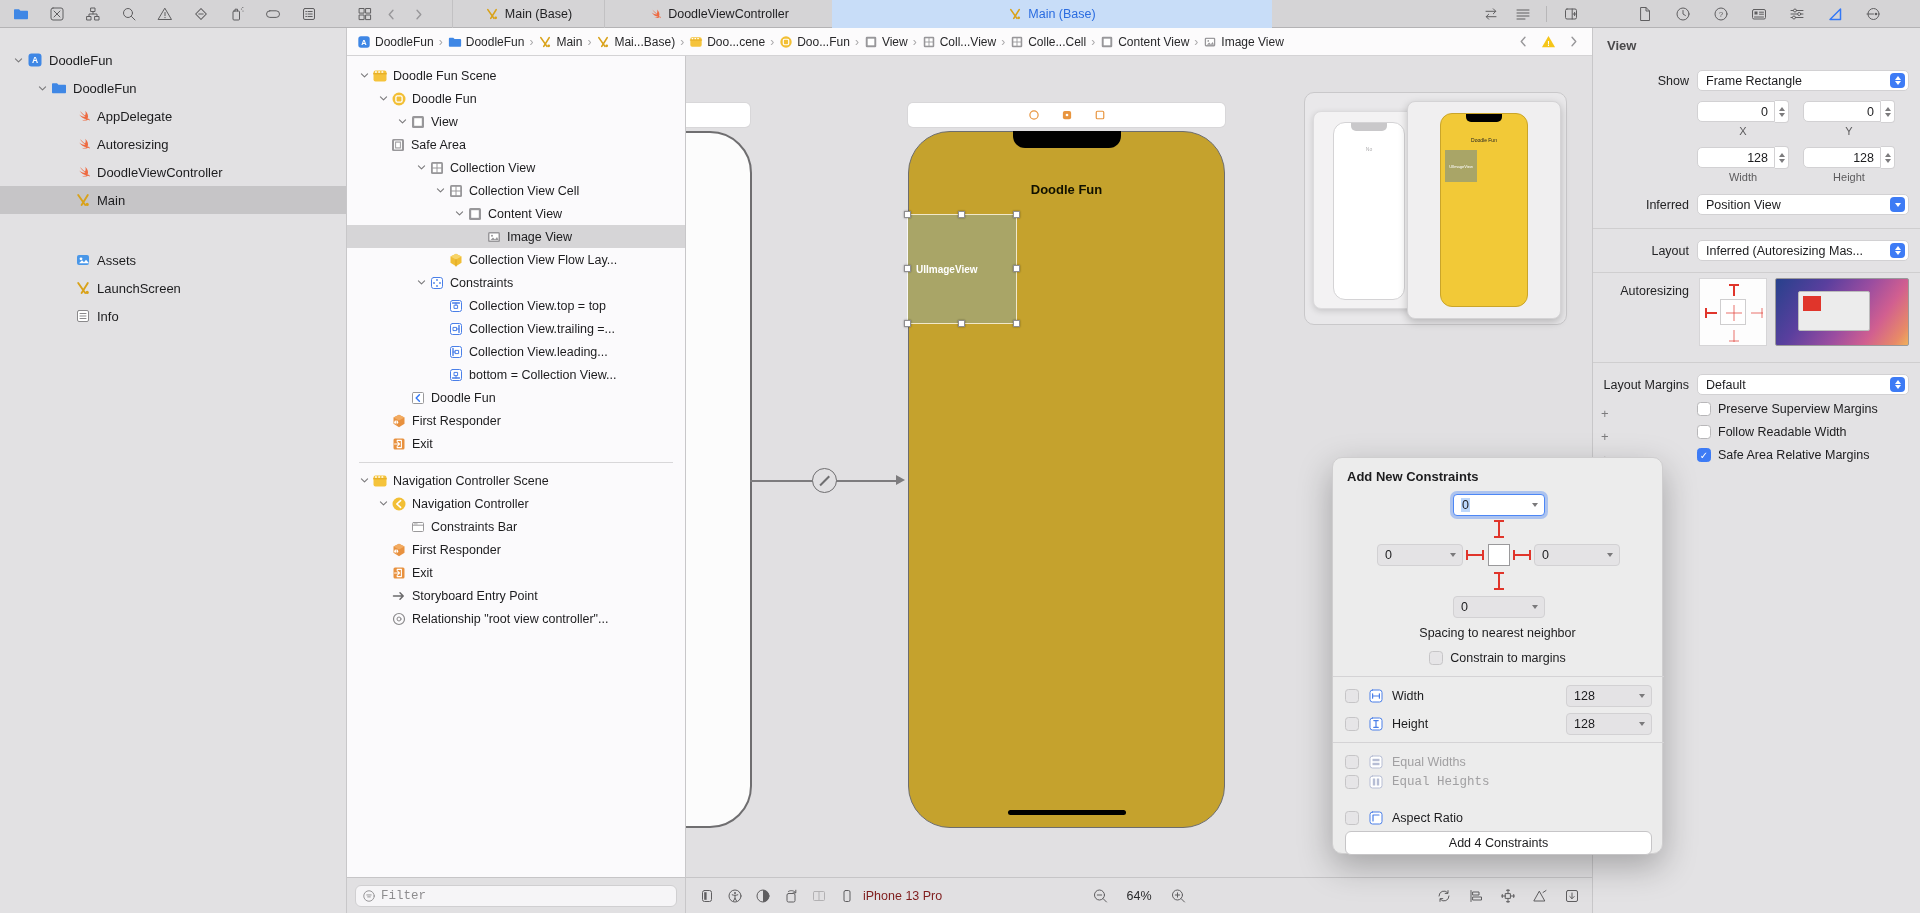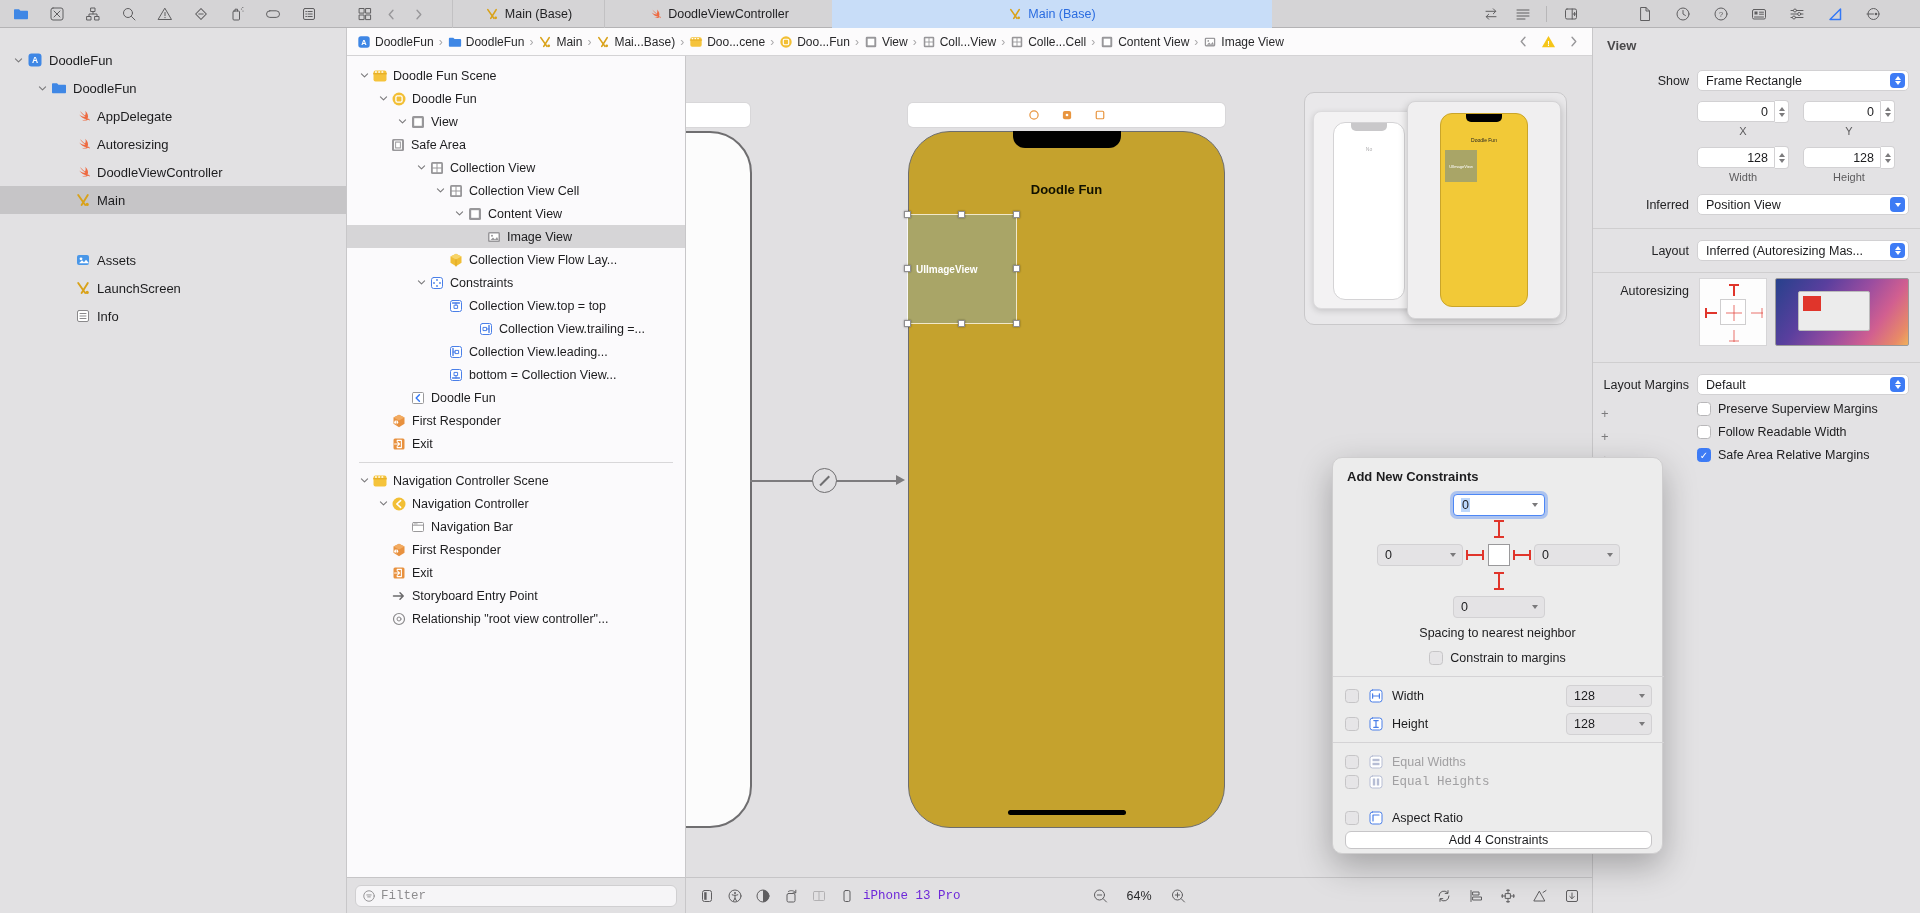--- a/index.html
+++ b/index.html
@@ -98,21 +98,21 @@
     background:#000; border-radius:0 0 5px 5px; }
   .mtitle { position:absolute; top:23px; width:100%; text-align:center; font-size:5px; color:#222; }
   .mtitle.gray { color:#b0afb1; }
   .msquare { position:absolute; left:4px; top:36px; width:32px; height:32px; background:#a9a567; color:#fff;
     font-size:4px; display:flex; align-items:center; justify-content:center; }
 
   
   .canvas-footer { position:absolute; left:686px; top:877px; width:906px; height:36px; background:#e1e0e2;
     border-top:1px solid #c6c5c7; display:flex; align-items:center; padding:0 12px; }
   .cfgroup { display:flex; align-items:center; gap:11px; }
-  .devlabel { font-size:12.5px; color:#6d28d9; margin-left:8px; white-space:nowrap;font-family:Liberation Mono, monospace; }
+  .devlabel { font-size:12.5px; color:#7f1d1d; margin-left:8px; white-space:nowrap; }
   .zoomgrp { position:absolute; left:50%; transform:translateX(-50%); display:flex; align-items:center; gap:18px; }
   .zoomlabel { font-size:12.5px; color:#2a2a2c; }
   .cfright { margin-left:auto; display:flex; align-items:center; gap:15px; }
 
   
   .inspector { position:absolute; left:1592px; top:28px; width:328px; height:885px;
     background:#e3e2e4; border-left:1px solid #c8c7c9; font-size:12.5px; color:#1c1c1e; }
   .ititle { position:absolute; left:14px; top:10px; font-size:13px; font-weight:700; color:#4a494b; }
   .irow { position:absolute; left:0; width:328px; display:flex; align-items:center; }
   .ilabel { width:96px; text-align:right; margin-right:8px; flex:none; color:#232325; }
@@ -168,21 +168,21 @@
   .psquare { position:absolute; left:155px; top:86px; width:22px; height:22px; background:#fff; border:1px solid #9a999b; }
   .pcaption { position:absolute; top:168px; width:100%; text-align:center; color:#1c1c1e; }
   .pmargins { position:absolute; top:193px; width:100%; display:flex; justify-content:center; align-items:center; gap:7px; }
   .pdivider { position:absolute; left:0; width:331px; height:1px; background:#d4d3d5; }
   .prow { position:absolute; left:0; width:331px; height:24px; display:flex; align-items:center; }
   .prow .cbx { margin-left:12px; background:#e6e5e7; border-color:#c6c5c7; }
   .prow .ric { width:17px; height:17px; margin-left:9px; }
   .prow .rlab { margin-left:7px; }
   .prow .rlab.dis { color:#a1a0a2; }
   .prow .pdd { position:static; margin-left:auto; margin-right:12px; width:86px; }
-  .pbutton { position:absolute; left:12px; top:373px; width:307px; height:18px; background:#fff;
+  .pbutton { position:absolute; left:12px; top:373px; width:307px; height:24px; background:#fff;
     border:1px solid #c6c5c7; border-radius:6px; display:flex; align-items:center; justify-content:center;
     font-size:12.5px; color:#1c1c1e; }
 </style>
 </head>
 <body>
 
 <div class="app">
 
   <header class="toolbar">
     <div class="navicons" id="navicons">
@@ -754,21 +754,21 @@
           <span class="ticon">
             <svg width="16" height="16" viewBox="0 0 16 16" fill="none" stroke-linecap="round" stroke-linejoin="round">
               <rect x="2.5" y="2.5" width="11" height="11" rx="2" fill="#fff" stroke="#4a7fe8"></rect>
               <path d="M4.5 5h7" stroke="#4a7fe8" stroke-width="1.4"></path>
               <path d="M8 5v2.2" stroke="#4a7fe8"></path>
               <rect x="6.4" y="7.2" width="3.2" height="3.2" stroke="#4a7fe8"></rect>
             </svg>
           </span>
           <span>Collection View.top = top</span>
         </div>
-        <div class="orow" style="padding-left: 116px;">
+        <div class="orow" style="padding-left: 86px;">
           <span class="chev"></span>
           <span class="ticon">
             <svg width="16" height="16" viewBox="0 0 16 16" fill="none" stroke-linecap="round" stroke-linejoin="round">
               <rect x="2.5" y="2.5" width="11" height="11" rx="2" fill="#fff" stroke="#4a7fe8"></rect>
               <path d="M11 4.5v7" stroke="#4a7fe8" stroke-width="1.4"></path>
               <path d="M11 8H8.8" stroke="#4a7fe8"></path>
               <rect x="5.4" y="6.4" width="3.2" height="3.2" stroke="#4a7fe8"></rect>
             </svg>
           </span>
           <span>Collection View.trailing =...</span>
@@ -864,21 +864,21 @@
         </div>
         <div class="orow" style="padding-left: 48px;">
           <span class="chev"></span>
           <span class="ticon">
             <svg width="16" height="16" viewBox="0 0 16 16" fill="none" stroke-linecap="round" stroke-linejoin="round">
               <rect x="2.5" y="3.5" width="11" height="9" rx="1" fill="#fff" stroke="#9a999b"></rect>
               <path d="M2.5 6.2h11" stroke="#9a999b"></path>
               <path d="M4.2 4.9h3" stroke="#9a999b" stroke-width=".8"></path>
             </svg>
           </span>
-          <span>Navigation Bar</span>
+          <span>Constraints Bar</span>
         </div>
         <div class="orow" style="padding-left: 29px;">
           <span class="chev"></span>
           <span class="ticon">
             <svg width="16" height="16" viewBox="0 0 16 16" fill="none" stroke-linecap="round" stroke-linejoin="round">
               <path d="M8 1.8l5.5 2.8v6.2L8 14.2 2.5 10.8V4.6z" fill="#e8913f" stroke="none"></path>
               <path d="M8 1.8l5.5 2.8L8 7.6 2.5 4.6z" fill="#f2ab62" stroke="none"></path>
               <circle cx="5.2" cy="9.2" r="2" fill="#fff" stroke="none"></circle>
               <text x="5.2" y="10.8" font-size="4.5" text-anchor="middle" fill="#e8913f" stroke="none" font-family="Liberation Sans,sans-serif">1</text>
             </svg>

